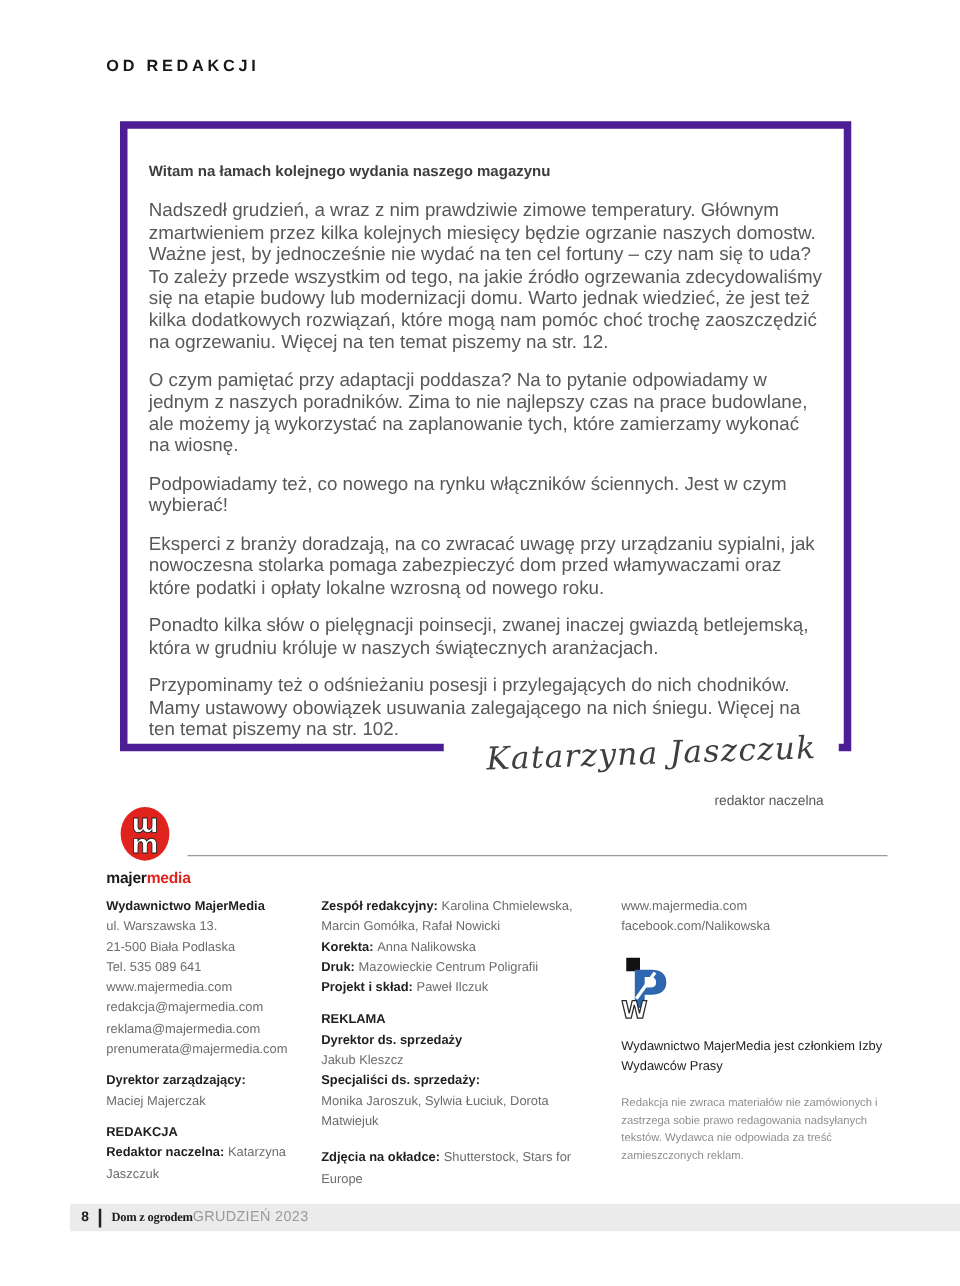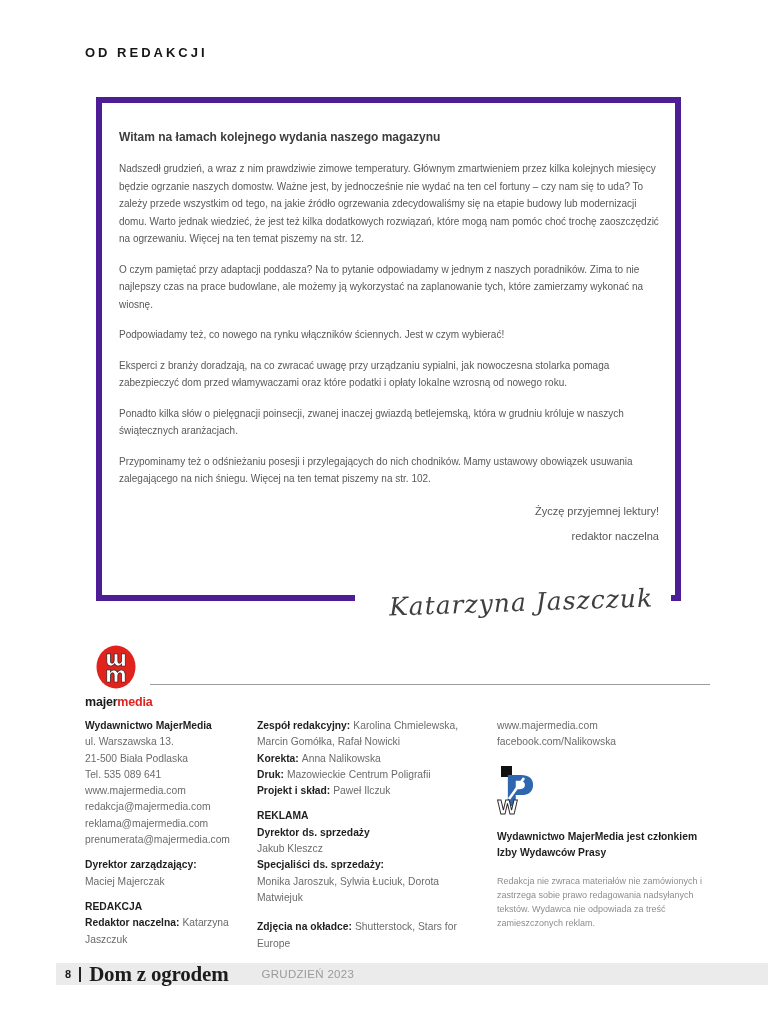--- a/index.html
+++ b/index.html
@@ -5,21 +5,21 @@
   * { margin:0; padding:0; box-sizing:border-box; }
   body { background:#fff; font-family:"Liberation Sans", sans-serif; }
   .page { position:relative; width:768px; height:1029px; background:#ffffff; overflow:hidden; }
 
   .section-label { position:absolute; left:85px; top:45px; font-size:13px; font-weight:bold;
     letter-spacing:3px; color:#171717; }
 
   .edit-box { position:absolute; left:96px; top:97px; width:585px; height:504px;
     border:6px solid #4c1d95; padding:27px 16px 0 17px; }
   .greeting { font-size:12px; font-weight:bold; color:#3d3d3f; margin-bottom:16px; }
-  .edit-box p { font-size:10px; line-height:17.5px; color:#58585a; margin-bottom:13px; }
+  .edit-box p { font-size:15px; line-height:17.5px; color:#58585a; margin-bottom:13px; }
   .closing { text-align:right; font-size:11px; color:#58585a; margin-top:17px; }
   .role { text-align:right; font-size:11px; color:#58585a; margin-top:13px; }
 
   .signature-patch { position:absolute; right:4px; bottom:-34px; background:#fff;
     padding:8px 18px 12px 34px; }
   .signature-text { font-family:"DejaVu Serif", serif; font-style:italic; font-size:25px;
     color:#3f3f3f; letter-spacing:1px; transform:rotate(-2deg); display:inline-block; }
 
   .brand-mark { position:absolute; left:96px; top:645px; }
   .brand-word { position:absolute; left:85px; top:695px; width:80px; font-size:12.5px;
@@ -30,29 +30,29 @@
 
   .fcol { position:absolute; top:718px; font-size:10.3px; line-height:16.3px; color:#6b6b6d; }
   .fcol-1 { left:85px; width:168px; }
   .fcol-2 { left:257px; width:228px; }
   .fcol-3 { left:497px; width:215px; }
   .fcol .b { font-weight:bold; color:#1f1f1f; margin-right:3px; }
   .fcol .hd { font-weight:bold; color:#1f1f1f; }
   .pre { white-space:pre-line; }
   .gap9 { margin-top:9px; } .gap13 { margin-top:13px; }
   .iwp-logo { margin-top:15px; margin-bottom:8px; }
-  .membership { font-weight:bold; color:#1f1f1f; line-height:16px; }
+  .membership { font-weight:normal; color:#1f1f1f; line-height:16px; }
   .disclaimer { margin-top:13px; font-size:9px; line-height:14px; color:#8d8d8f; }
 
   .footer-bar { position:absolute; left:56px; top:963px; width:712px; height:22px;
     background:#ebebeb; display:flex; align-items:center; padding-left:9px; }
   .page-num { font-size:11px; font-weight:bold; color:#1c1c1c; }
   .bar-divider { width:2px; height:15px; background:#222; margin:0 8px; }
-  .mag-title { font-family:"Liberation Serif", serif; font-weight:bold; font-size:21px;
-    color:#1c1c1c; margin-right:33px; letter-spacing:-0.2px; }
+  .mag-title { font-family:"Liberation Serif", serif; font-weight:bold; font-size:10px;
+    color:#1c1c1c; margin-right:0; letter-spacing:-0.2px; }
   .issue { font-size:11.5px; color:#9a9a9a; letter-spacing:0.3px; }
 </style>
 </head>
 <body>
 
 <div class="page">
 
   <div class="section-label">OD REDAKCJI</div>
 
   <div class="edit-box">

